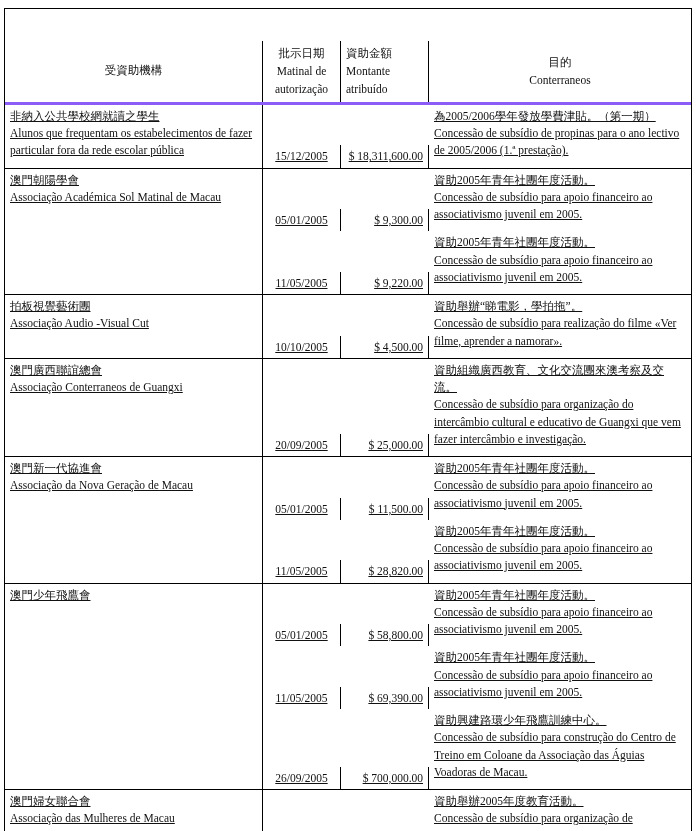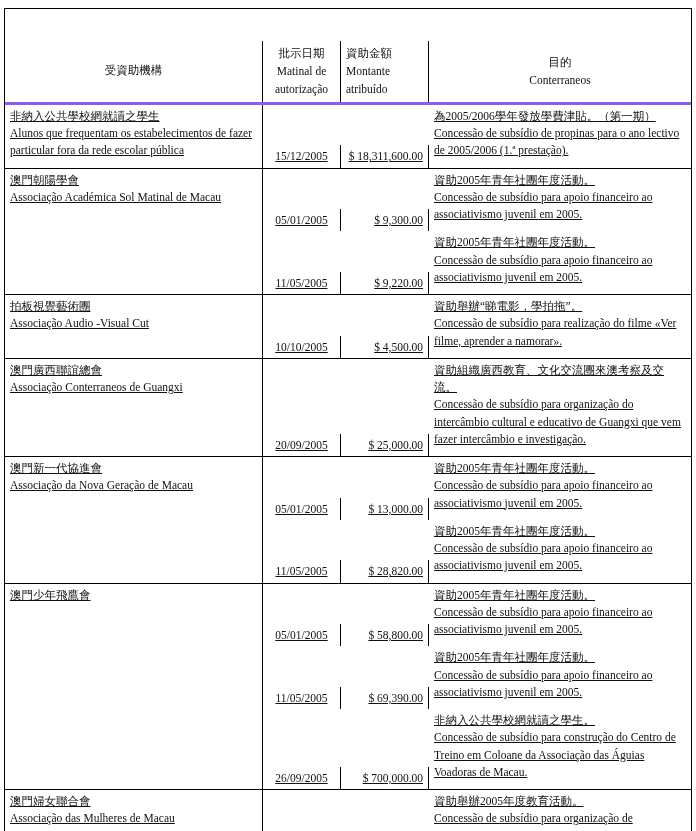--- a/index.html
+++ b/index.html
@@ -119,21 +119,21 @@
           </div>
         </div>
         <div class="trow">
           <div class="cell entity">
             <div class="zh">澳門新一代協進會</div>
             <div class="pt">Associação da Nova Geração de Macau</div>
           </div>
           <div class="entries">
             <div class="entry">
               <div class="cell date">05/01/2005</div>
-              <div class="cell amount">$ 13,000.00</div>
+              <div class="cell amount">$ 11,500.00</div>
               <div class="cell purpose">
                 <div class="zh">資助2005年青年社團年度活動。</div>
                 <div class="pt">Concessão de subsídio para apoio financeiro ao associativismo juvenil em 2005.</div>
               </div>
             </div>
             <div class="entry">
               <div class="cell date">11/05/2005</div>
               <div class="cell amount">$ 28,820.00</div>
               <div class="cell purpose">
                 <div class="zh">資助2005年青年社團年度活動。</div>
@@ -160,21 +160,21 @@
               <div class="cell amount">$ 69,390.00</div>
               <div class="cell purpose">
                 <div class="zh">資助2005年青年社團年度活動。</div>
                 <div class="pt">Concessão de subsídio para apoio financeiro ao associativismo juvenil em 2005.</div>
               </div>
             </div>
             <div class="entry">
               <div class="cell date">26/09/2005</div>
               <div class="cell amount">$ 700,000.00</div>
               <div class="cell purpose">
-                <div class="zh">非納入公共學校網就讀之學生。</div>
+                <div class="zh">資助興建路環少年飛鷹訓練中心。</div>
                 <div class="pt">Concessão de subsídio para construção do Centro de Treino em Coloane da Associação das Águias Voadoras de Macau.</div>
               </div>
             </div>
           </div>
         </div>
         <div class="trow">
           <div class="cell entity">
             <div class="zh">澳門婦女聯合會</div>
             <div class="pt">Associação das Mulheres de Macau</div>
           </div>

